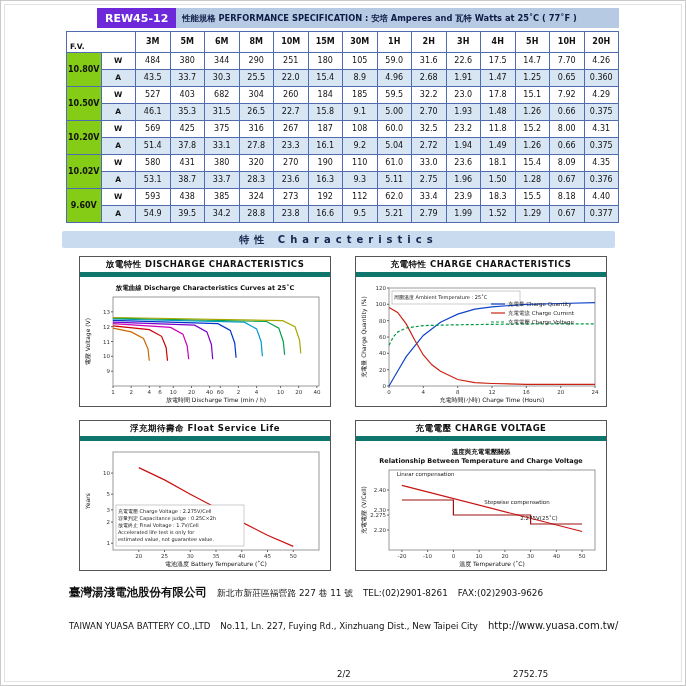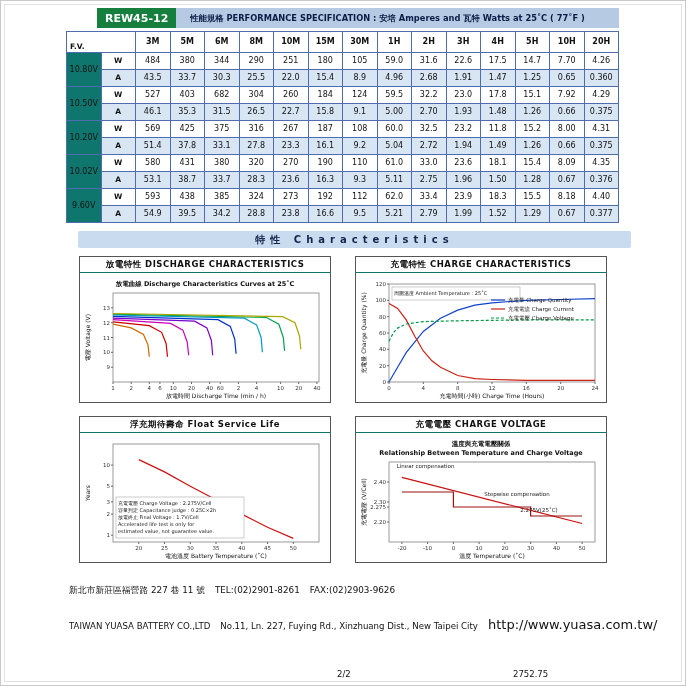--- a/index.html
+++ b/index.html
@@ -3,60 +3,60 @@
 <meta charset="utf-8">
 <style>
   html,body{margin:0;padding:0;background:#e8e8e8;}
   .page{position:relative;width:686px;height:686px;margin:0 auto;background:#fff;
         font-family:"DejaVu Sans","Liberation Sans",sans-serif;color:#111;overflow:hidden;
         box-sizing:border-box;border:1px solid #c9c9c9;}
   .frame{position:absolute;inset:3px;border:1px solid #e2e2e2;pointer-events:none;}
 
   
   .header-bar{position:absolute;left:96px;top:7px;width:522px;height:20px;display:flex;}
-  .model{background:#15803d;color:#fff;font-weight:bold;font-size:11px;
+  .model{background:#6d28d9;color:#fff;font-weight:bold;font-size:11px;
          display:flex;align-items:center;padding:0 8px;white-space:nowrap;}
   .header-rest{background:#b6cbe3;flex:1;display:flex;align-items:center;
-               font-size:8.3px;font-weight:bold;padding-left:14px;color:#0d1c46;white-space:nowrap;}
+               font-size:8.3px;font-weight:bold;padding-left:6px;color:#0d1c46;white-space:nowrap;}
 
   
   #spec-table{position:absolute;left:65px;top:30px;width:553px;border-collapse:collapse;
               table-layout:fixed;font-size:8px;}
   #spec-table th,#spec-table td{border:1px solid #4f6cb0;text-align:center;padding:0;
               height:16px;line-height:16px;overflow:hidden;}
   #spec-table thead th{height:20px;line-height:20px;font-size:8px;font-weight:bold;background:#fff;}
   th.corner{position:relative;
     background:linear-gradient(to bottom right,#fff calc(50% - 0.6px),#4f6cb0 50%,#fff calc(50% + 0.6px));}
   .c-top{position:absolute;top:0px;right:4px;font-size:7.5px;line-height:10px;margin-top:36px;}
   .c-bot{position:absolute;bottom:0px;left:3px;font-size:7.5px;line-height:10px;}
-  td.fv{font-weight:normal;background:#0f766e;font-size:8px;}
+  td.fv{font-weight:bold;background:#84cc16;font-size:8px;}
   td.wa{font-weight:bold;font-size:7.5px;}
   tr.a-row td{background:#d8e5f3;}
 
   
-  .section-bar{position:absolute;left:77px;top:230px;width:553px;height:17px;background:#c9dbee;
+  .section-bar{position:absolute;left:61px;top:230px;width:553px;height:17px;background:#c9dbee;
                text-align:center;font-size:10px;font-weight:bold;letter-spacing:5px;
                line-height:17px;border-radius:2px;color:#15254d;}
 
   
   .charts-grid{position:absolute;left:50%;top:255px;transform:translateX(-50%);
                display:grid;grid-template-columns:252px 252px;gap:13px 24px;}
   .panel{border:1px solid #555;background:#fff;}
-  .panel-title{border-bottom:1px solid #0f766e;text-align:center;font-size:8.5px;font-weight:bold;
+  .panel-title{border-bottom:5px solid #0f766e;text-align:center;font-size:8.5px;font-weight:bold;
                height:15px;line-height:15px;letter-spacing:0.5px;}
   .panel-body{padding:3px 3px 2px 3px;display:flex;justify-content:center;}
 
   
   .footer{position:absolute;left:68px;top:584px;width:560px;}
   .f-line1{display:flex;align-items:baseline;gap:10px;white-space:nowrap;}
   .company-cjk{font-size:11.5px;font-weight:bold;}
   .addr-cjk,.tel,.fax{font-size:8.8px;}
   .f-line2{display:flex;align-items:baseline;gap:10px;margin-top:20px;white-space:nowrap;}
   .company-en,.addr-en{font-size:8.6px;}
-  .url{font-size:13px;color:#111;text-decoration:none;}
+  .url{font-size:10px;color:#111;text-decoration:none;}
 
   .bottom-row{position:absolute;top:668px;left:0;width:686px;font-size:8.5px;}
   .page-num{position:absolute;left:336px;}
   .page-date{position:absolute;left:512px;}
 </style>
 </head>
 <body>
 
 <div class="page">
   <div class="frame"></div>
@@ -127,21 +127,21 @@
         </tr>
         <tr class="w-row">
           <td class="fv" rowspan="2">10.50V</td>
           <td class="wa">W</td>
           <td>527</td>
           <td>403</td>
           <td>682</td>
           <td>304</td>
           <td>260</td>
           <td>184</td>
-          <td>124</td>
+          <td>185</td>
           <td>59.5</td>
           <td>32.2</td>
           <td>23.0</td>
           <td>17.8</td>
           <td>15.1</td>
           <td>7.92</td>
           <td>4.29</td>
         </tr>
         <tr class="a-row">
           <td class="wa">A</td>
@@ -454,20 +454,21 @@
             <text x="161.3" y="76.0" font-size="5.5" fill="#222">2.275V(25˚C)</text>
             <text x="133" y="122" font-size="6" text-anchor="middle" fill="#111">溫度 Temperature (˚C)</text>
             <text transform="rotate(-90 7 66)" x="7" y="66" font-size="6" text-anchor="middle" fill="#111">充電電壓 (V/Cell)</text>
           </svg>
       </div>
     </div>
   </div>
 
   <div class="footer">
     <div class="f-line1">
+      <span class="company-cjk">臺灣湯淺電池股份有限公司</span>
       <span class="addr-cjk">新北市新莊區福營路 227 巷 11 號</span>
       <span class="tel">TEL:(02)2901-8261</span>
       <span class="fax">FAX:(02)2903-9626</span>
     </div>
     <div class="f-line2">
       <span class="company-en">TAIWAN YUASA BATTERY CO.,LTD</span>
       <span class="addr-en">No.11, Ln. 227, Fuying Rd., Xinzhuang Dist., New Taipei City</span>
       <a href="#" class="url">http://www.yuasa.com.tw/</a>
     </div>
   </div>

